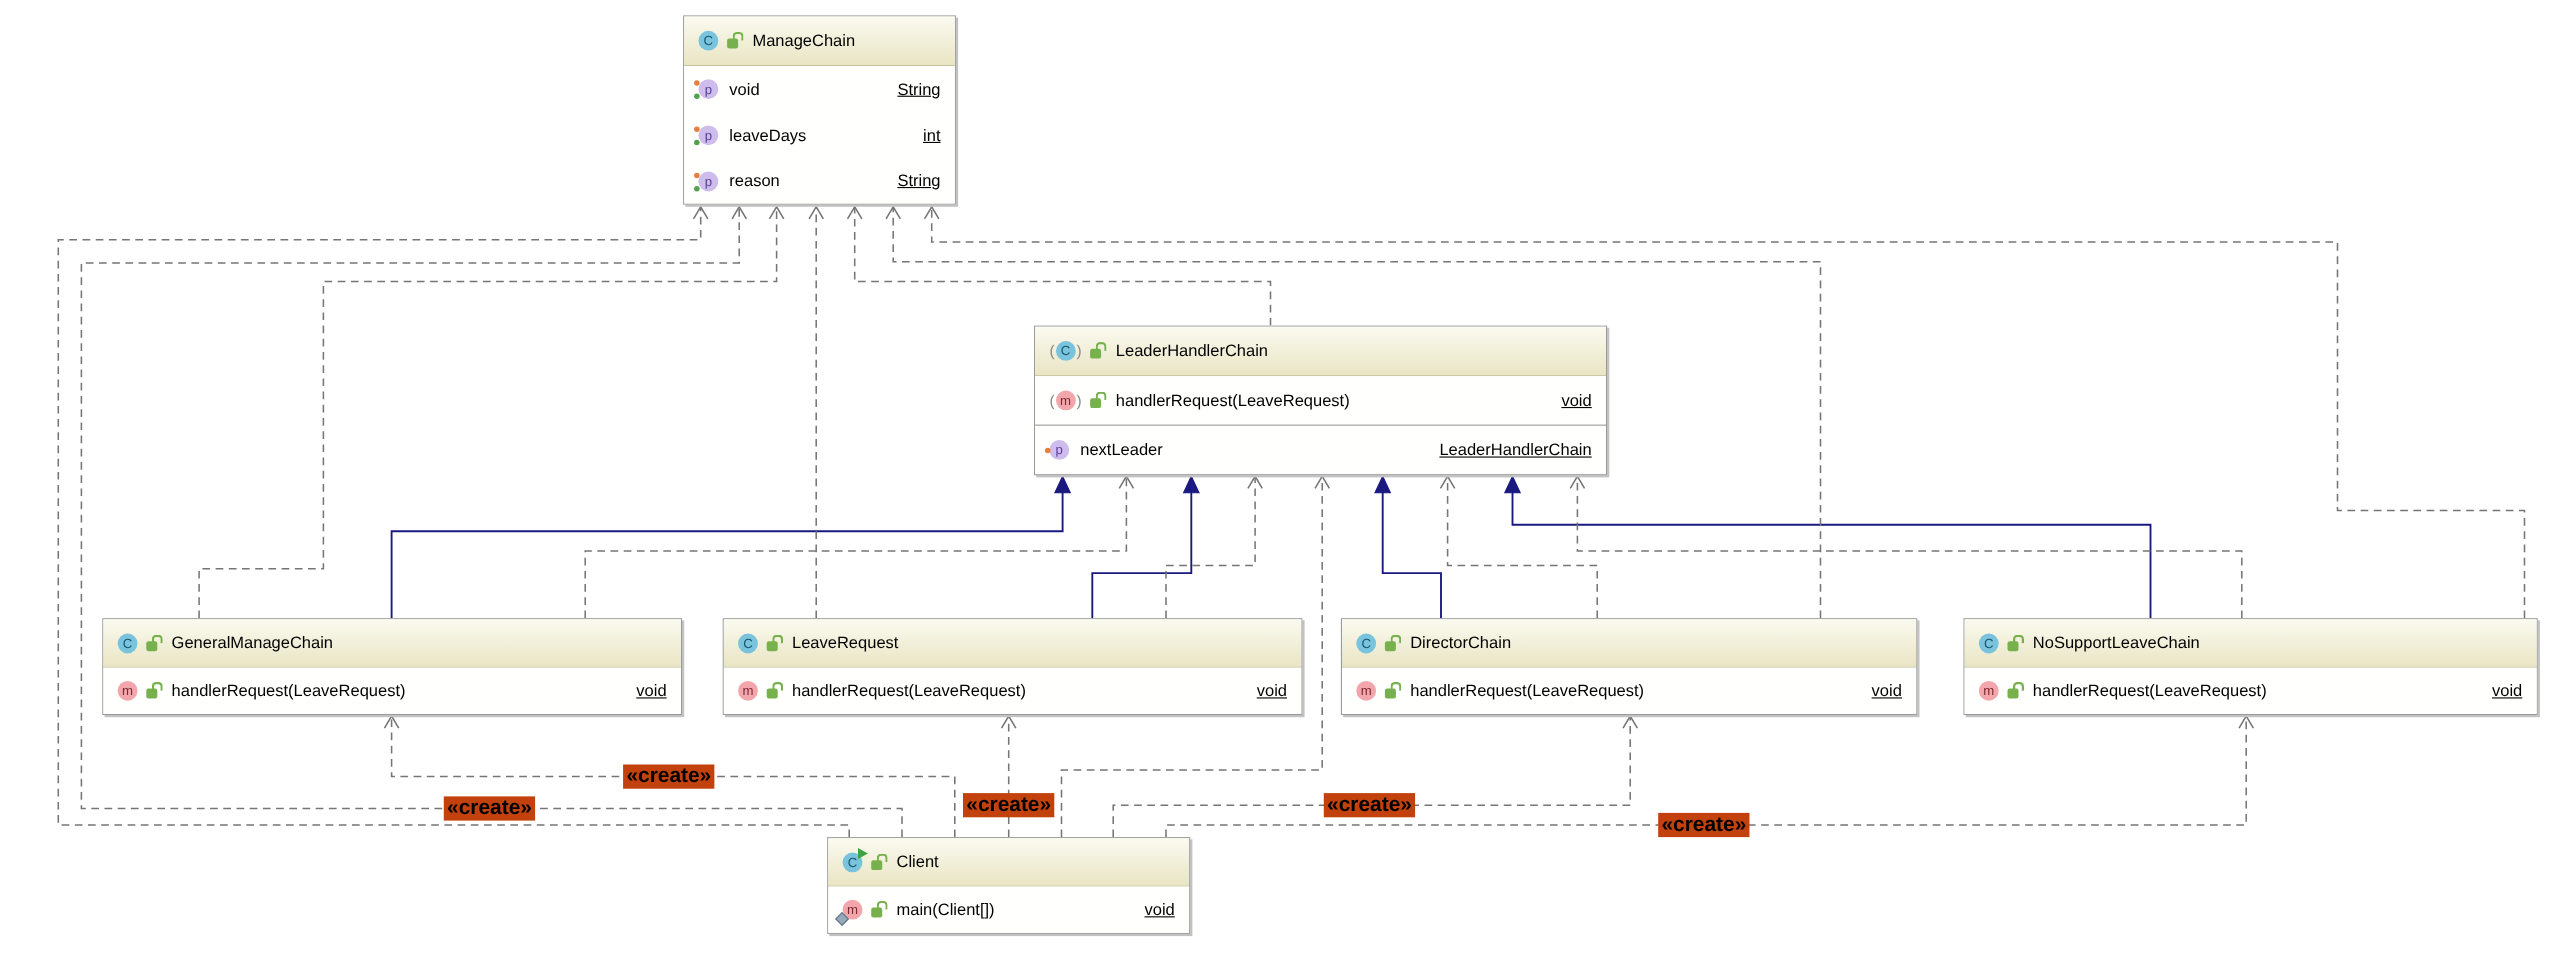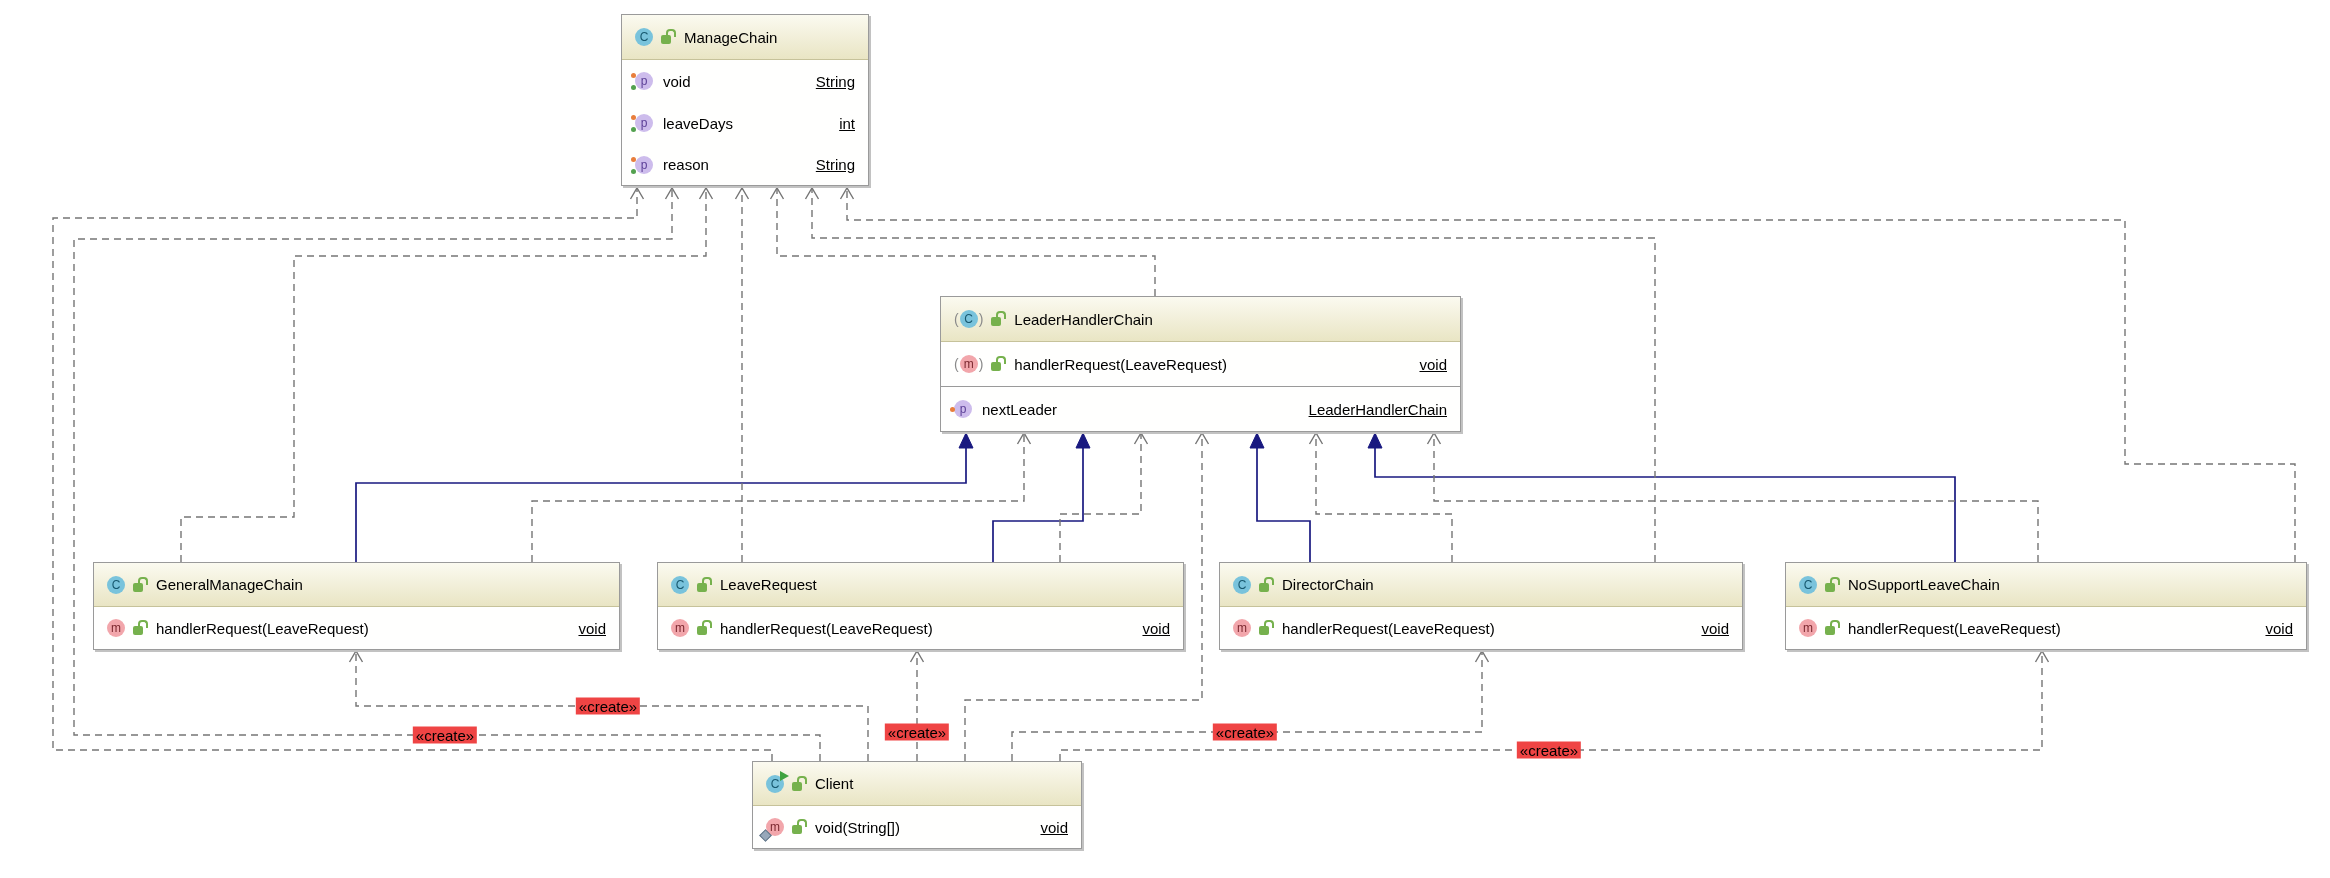--- a/index.html
+++ b/index.html
@@ -31,22 +31,22 @@
   .runmark{position:absolute;top:-4px;right:-5px;width:0;height:0;
            border-left:9px solid #3fa33f;border-top:5px solid transparent;border-bottom:5px solid transparent;}
   .staticmark{position:absolute;left:-5px;bottom:-4px;width:7px;height:7px;background:#97a8ba;
               border:1px solid #5f7385;transform:rotate(45deg);}
   .lock{width:13px;height:16px;position:relative;margin-left:8px;flex:none;}
   .lock::after{content:"";position:absolute;left:0;bottom:1px;width:10px;height:9px;
                background:#76b14d;border-radius:2px;}
   .lock::before{content:"";position:absolute;left:5px;top:0;width:6px;height:6px;
                 border:2px solid #76b14d;border-bottom:none;border-radius:4px 4px 0 0;}
   
-  .create-label{position:absolute;z-index:3;transform:translate(-50%,-50%);background:#ef4444;
-                padding:0 3px;font-weight:normal;font-size:15px;white-space:nowrap;}
+  .create-label{position:absolute;z-index:3;transform:translate(-50%,-50%);background:#c2410c;
+                padding:0 3px;font-weight:bold;font-size:19px;white-space:nowrap;}
 </style>
 </head>
 <body>
 
 <div id="canvas">
 
   <svg id="edges" width="2330" height="878">
     <defs>
       <marker id="openA" orient="auto" markerUnits="userSpaceOnUse" markerWidth="28" markerHeight="22" refX="0" refY="0" viewBox="-14 -11 28 22" overflow="visible">
         <path d="M-11,-6.5 L0,0 L-11,6.5" fill="none" stroke="#757575" stroke-width="1.4"></path>
@@ -226,18 +226,18 @@
           <span class="ci c">C<i class="runmark"></i></span>
         </span>
       <span class="lock"></span>
       <span class="title">Client</span>
     </div>
     <div class="row" style="height:42px;">
       <span class="iconwrap">
           <span class="ci m">m<i class="staticmark"></i></span>
         </span>
       <span class="lock"></span>
-      <span class="mname">void(String[])</span>
+      <span class="mname">main(Client[])</span>
       <span class="mtype">void</span>
     </div>
   </div>
 
 </div>
 
 </body></html>

